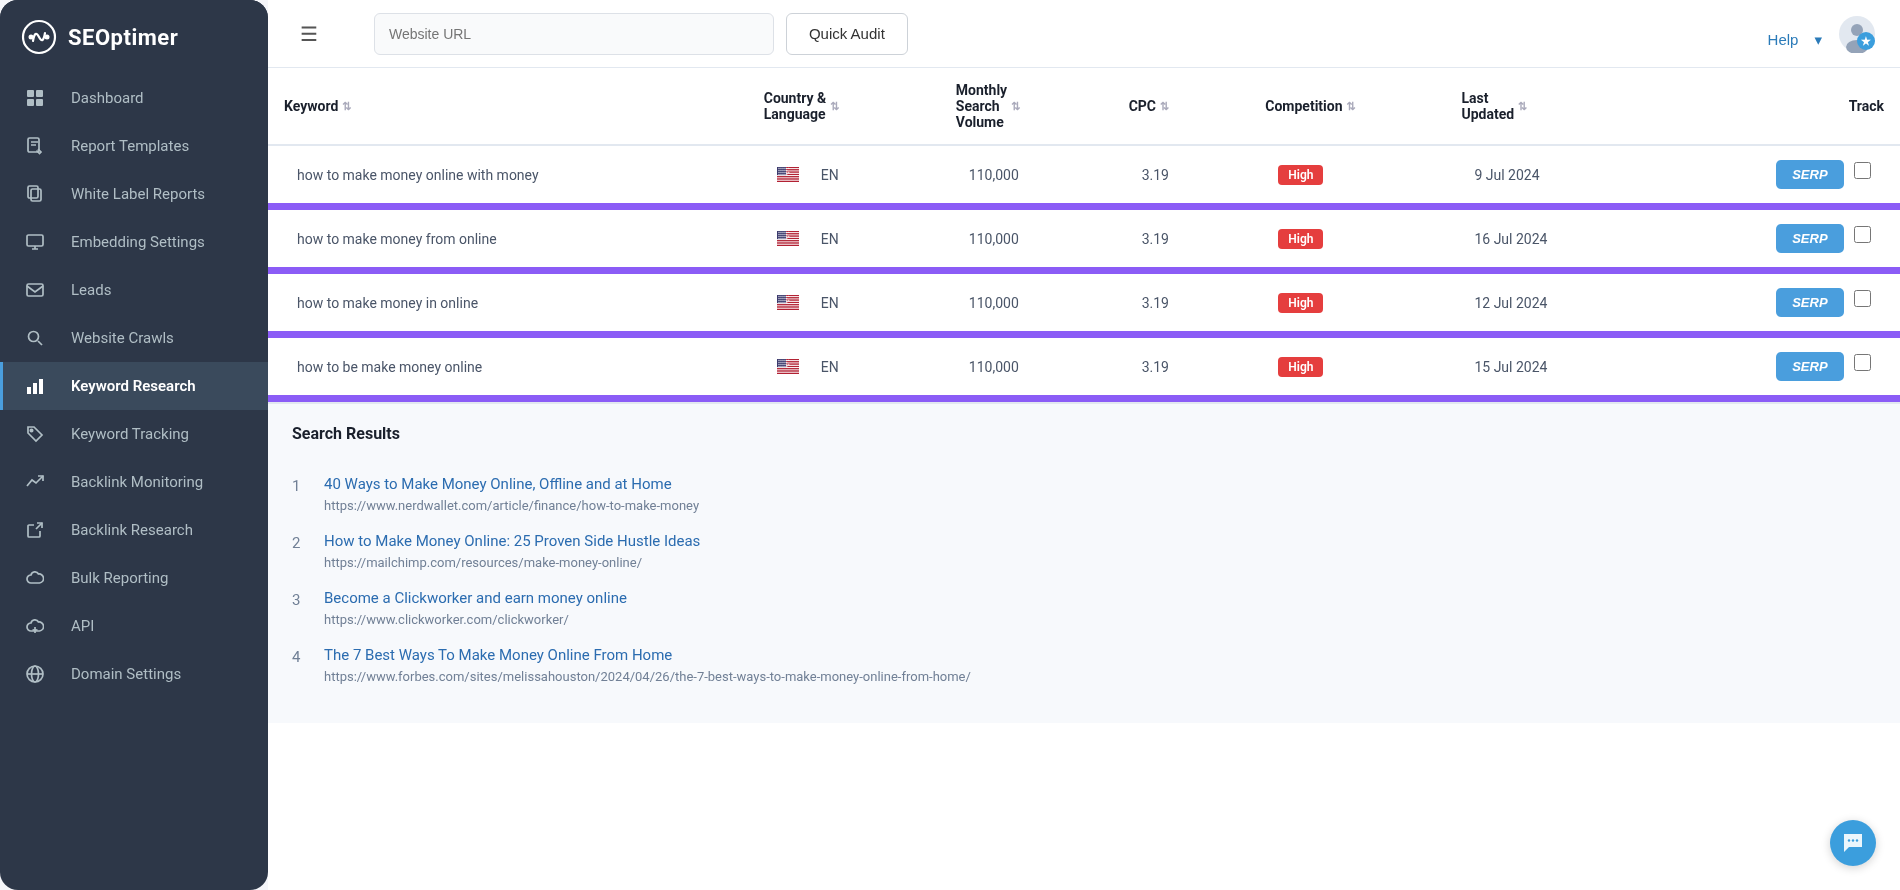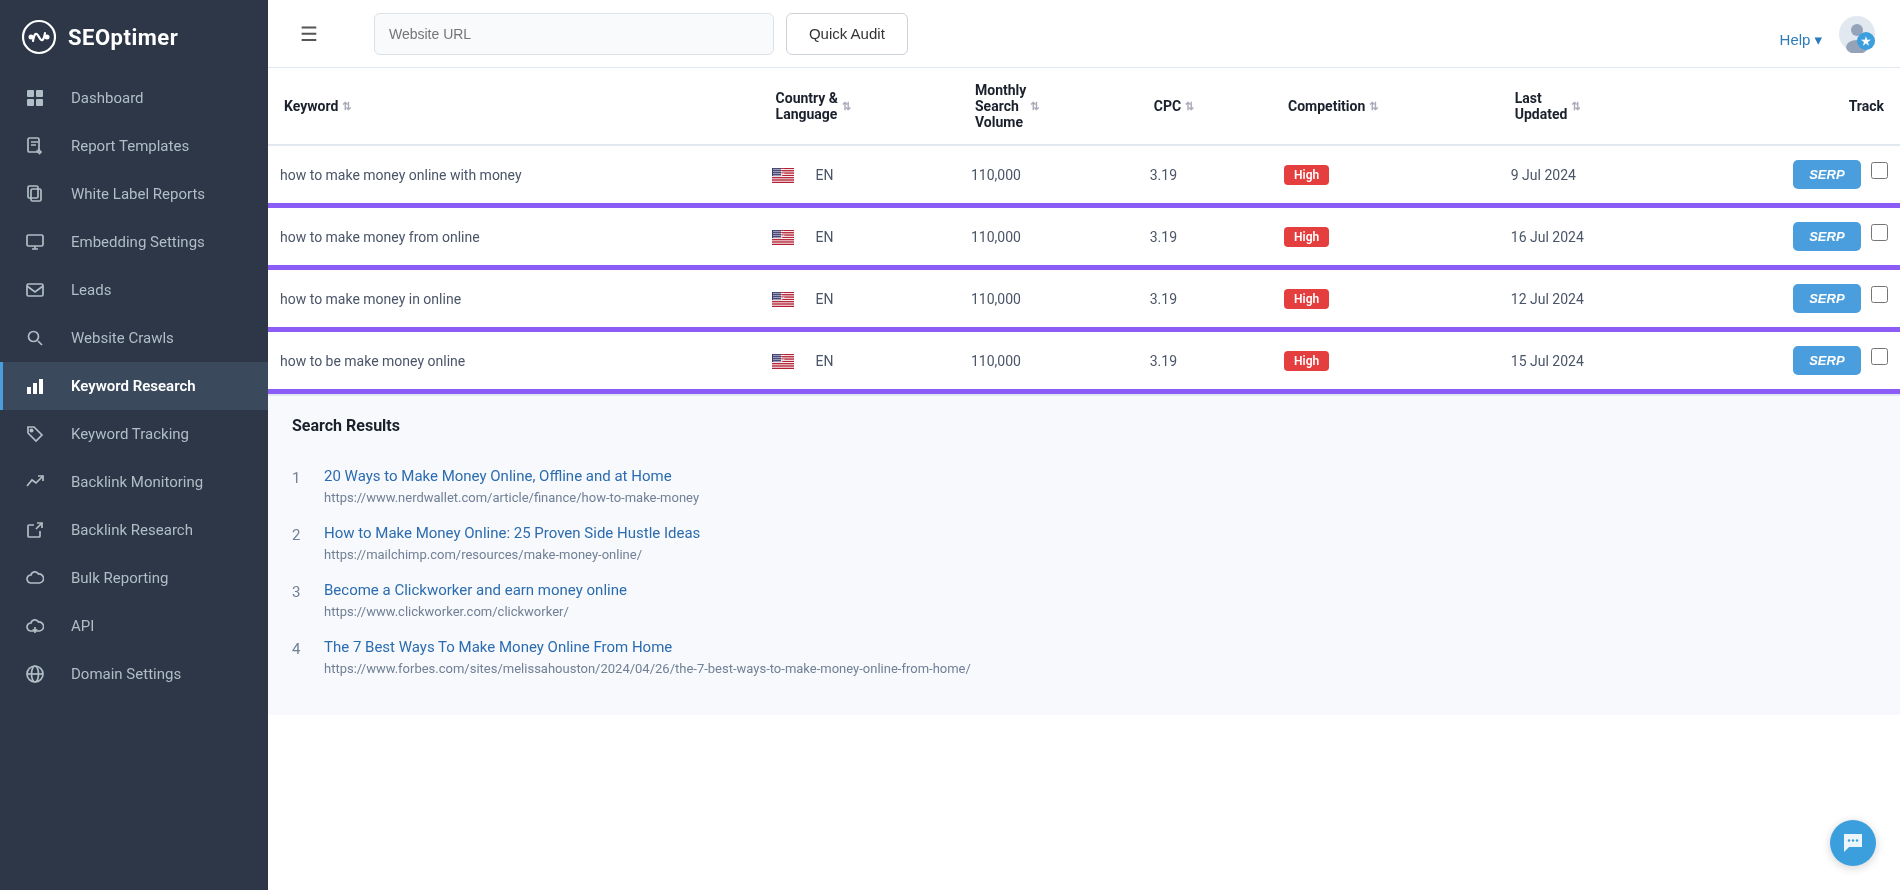--- a/index.html
+++ b/index.html
@@ -8,20 +8,21 @@
     
     #sidebar {
       width: 268px;
       min-width: 268px;
       background: #2d3748;
       color: #fff;
       display: flex;
       flex-direction: column;
       height: 100%;
       overflow-y: auto;
+      border-radius: 18px;
     }
     #sidebar-logo {
       display: flex;
       align-items: center;
       padding: 18px 20px;
       background: #2d3748;
       gap: 10px;
     }
     .logo-icon {
       width: 38px; height: 38px;
@@ -118,21 +119,21 @@
     }
     .help-btn {
       color: #2b7bb9;
       font-size: 15px;
       font-weight: 500;
       cursor: pointer;
       border: none;
       background: transparent;
       display: flex;
       align-items: center;
-      gap: 4px;
+      gap: 16px;
       margin-top: 12px;
     }
     .user-avatar-btn {
       width: 38px; height: 38px;
       border-radius: 50%;
       background: transparent;
       border: none;
       cursor: pointer;
       display: flex; align-items: center; justify-content: center;
     }
@@ -165,24 +166,24 @@
     .th-sort {
       display: inline-flex;
       align-items: center;
       gap: 4px;
     }
     .sort-icon {
       color: #aab;
       font-size: 11px;
     }
     .kw-table td {
-      padding: 14px 12px;
+      padding: 14px 29px;
       font-size: 14px;
       color: #4a5568;
-      border-bottom: 5px solid #8b5cf6;
+      border-bottom: 7px solid #8b5cf6;
       vertical-align: middle;
     }
     .badge-high {
       display: inline-block;
       background: #e53e3e;
       color: #fff;
       font-size: 12px;
       font-weight: 600;
       padding: 3px 10px;
       border-radius: 4px;
@@ -198,21 +199,21 @@
       cursor: pointer;
       font-style: italic;
     }
     .track-checkbox {
       width: 17px; height: 17px;
       cursor: pointer;
       accent-color: #4a9edd;
     }
     .flag-cell {
       display: flex;
-      align-items: flex-end;
+      align-items: flex-start;
       gap: 22px;
       white-space: nowrap;
     }
 
     
     .search-results-section {
       padding: 20px 24px 20px 24px;
       background: #f7f9fc;
       border-top: 2px solid #e2e8f0;
     }
@@ -636,21 +637,21 @@
   </tr>
         </tbody>
     </table>
 
     <div class="search-results-section">
       <div class="search-results-title">Search Results</div>
       <div id="search-results-list">
       <div class="search-result-item">
     <span class="result-num">1</span>
     <div class="result-content">
-      <a class="result-title" href="#">20 Ways to Make Money Online, Offline and at Home</a>
+      <a class="result-title" href="#">40 Ways to Make Money Online, Offline and at Home</a>
       <span class="result-url">https://www.nerdwallet.com/article/finance/how-to-make-money</span>
     </div>
   </div>
           <div class="search-result-item">
     <span class="result-num">2</span>
     <div class="result-content">
       <a class="result-title" href="#">How to Make Money Online: 25 Proven Side Hustle Ideas</a>
       <span class="result-url">https://mailchimp.com/resources/make-money-online/</span>
     </div>
   </div>

